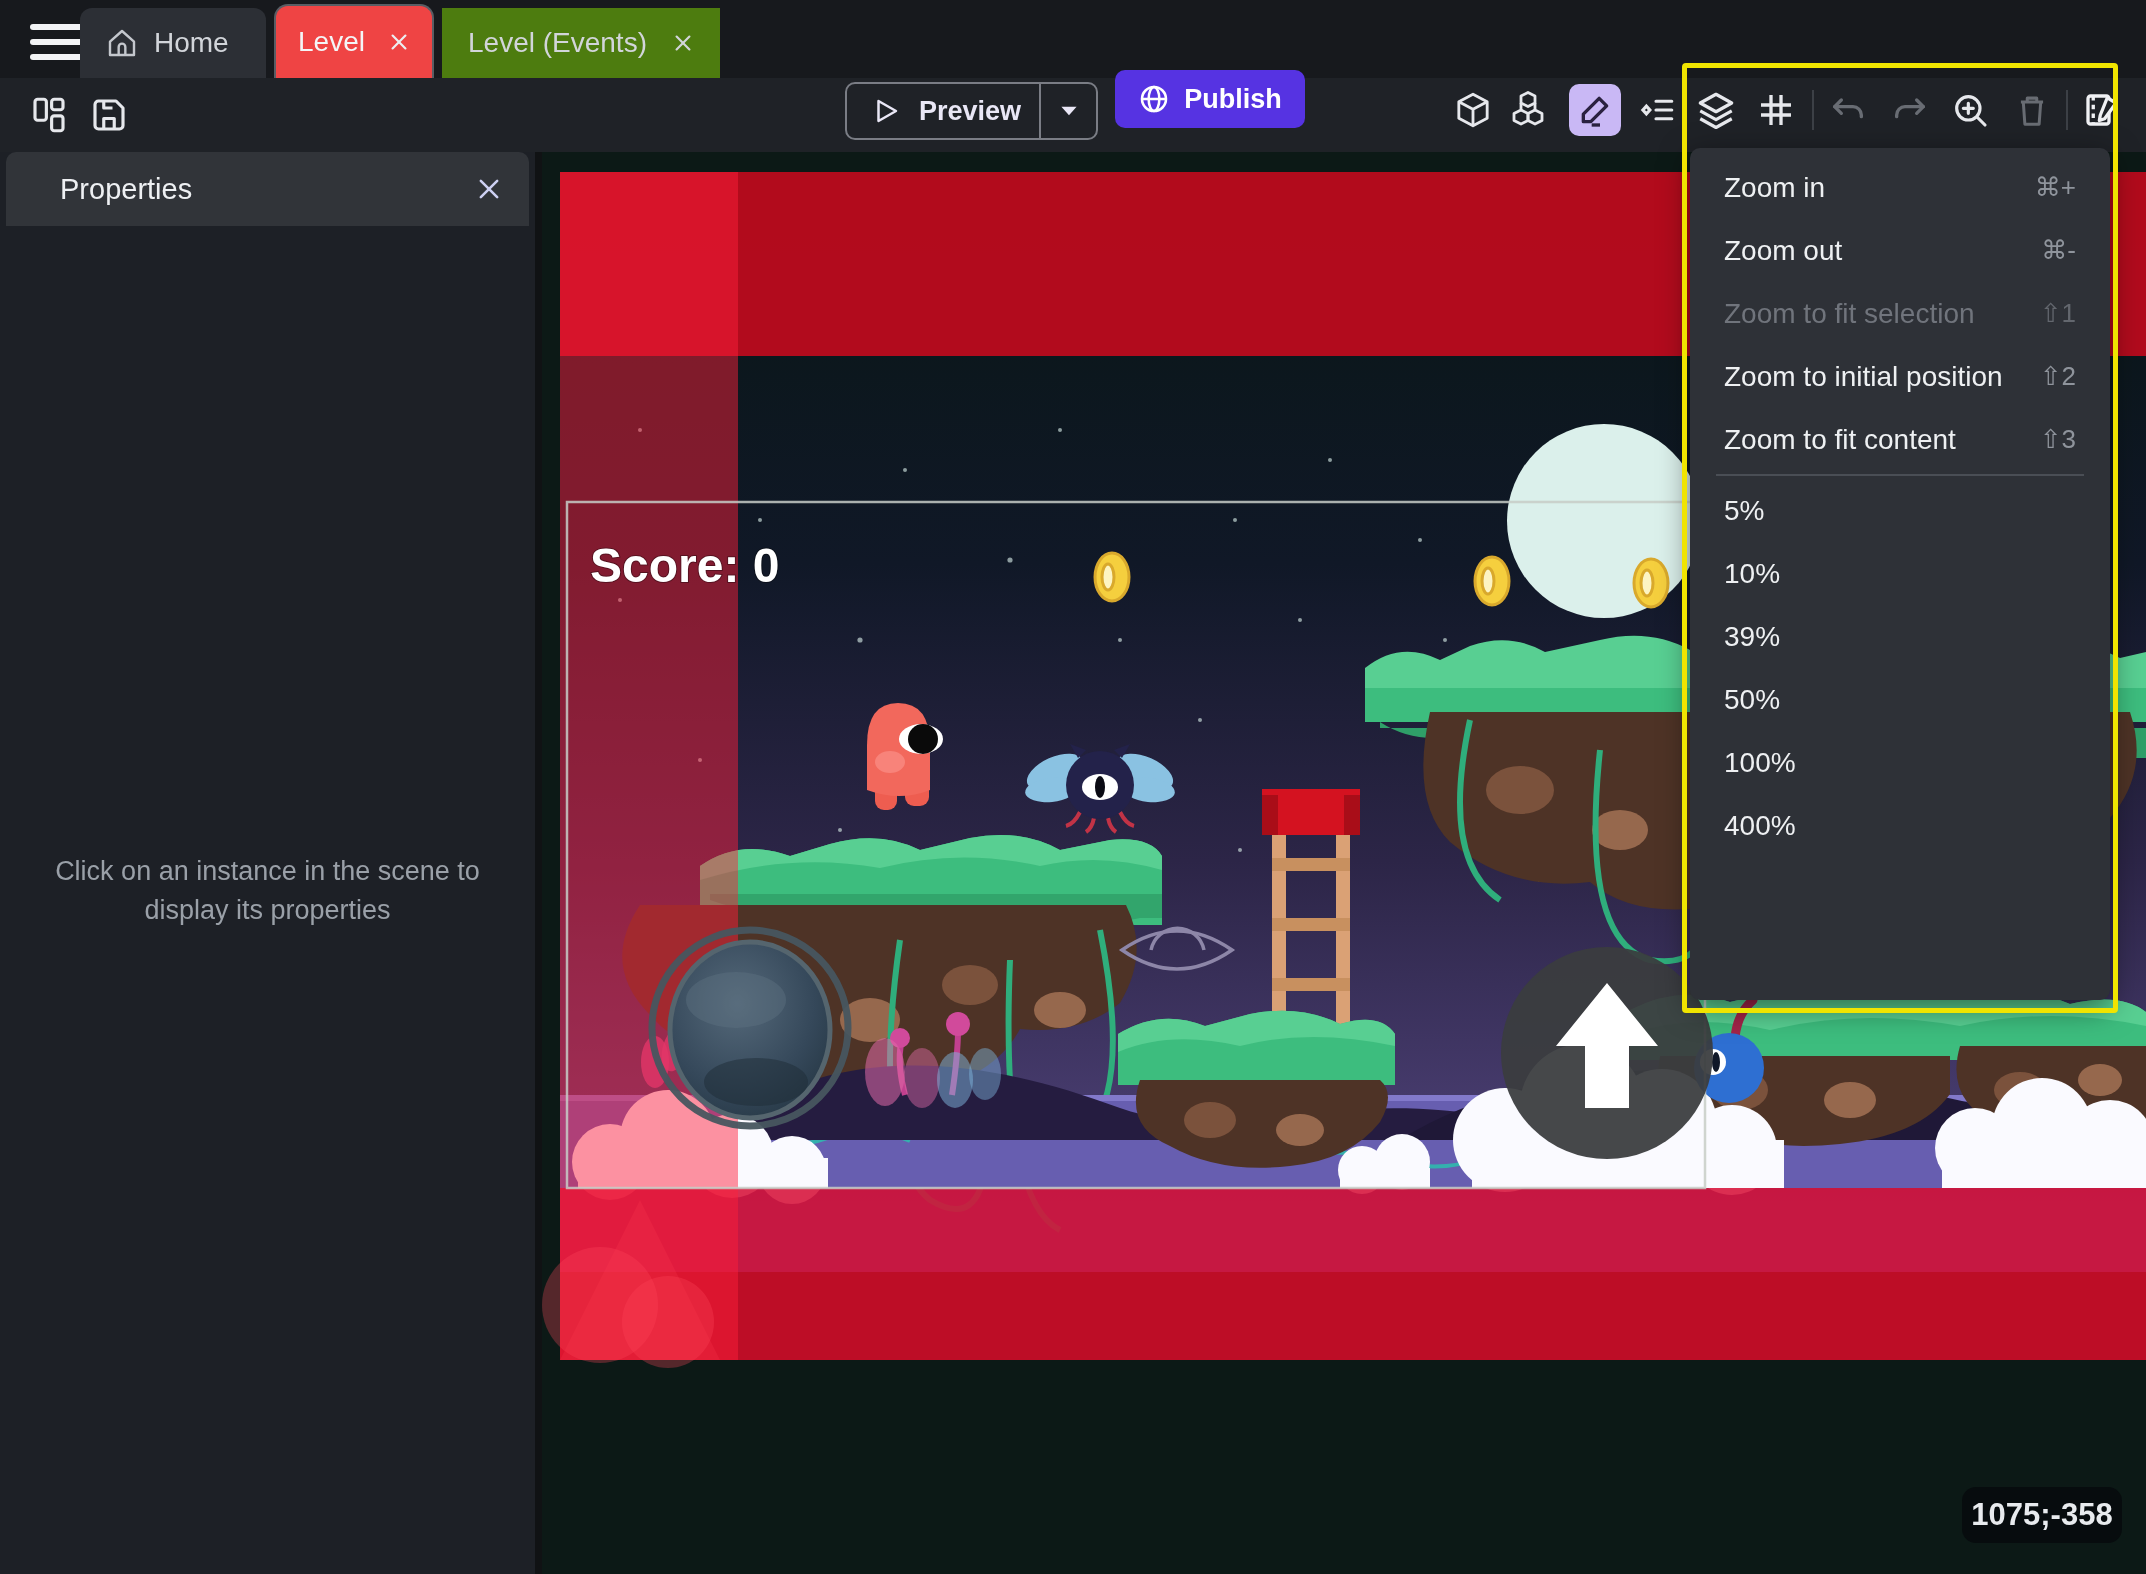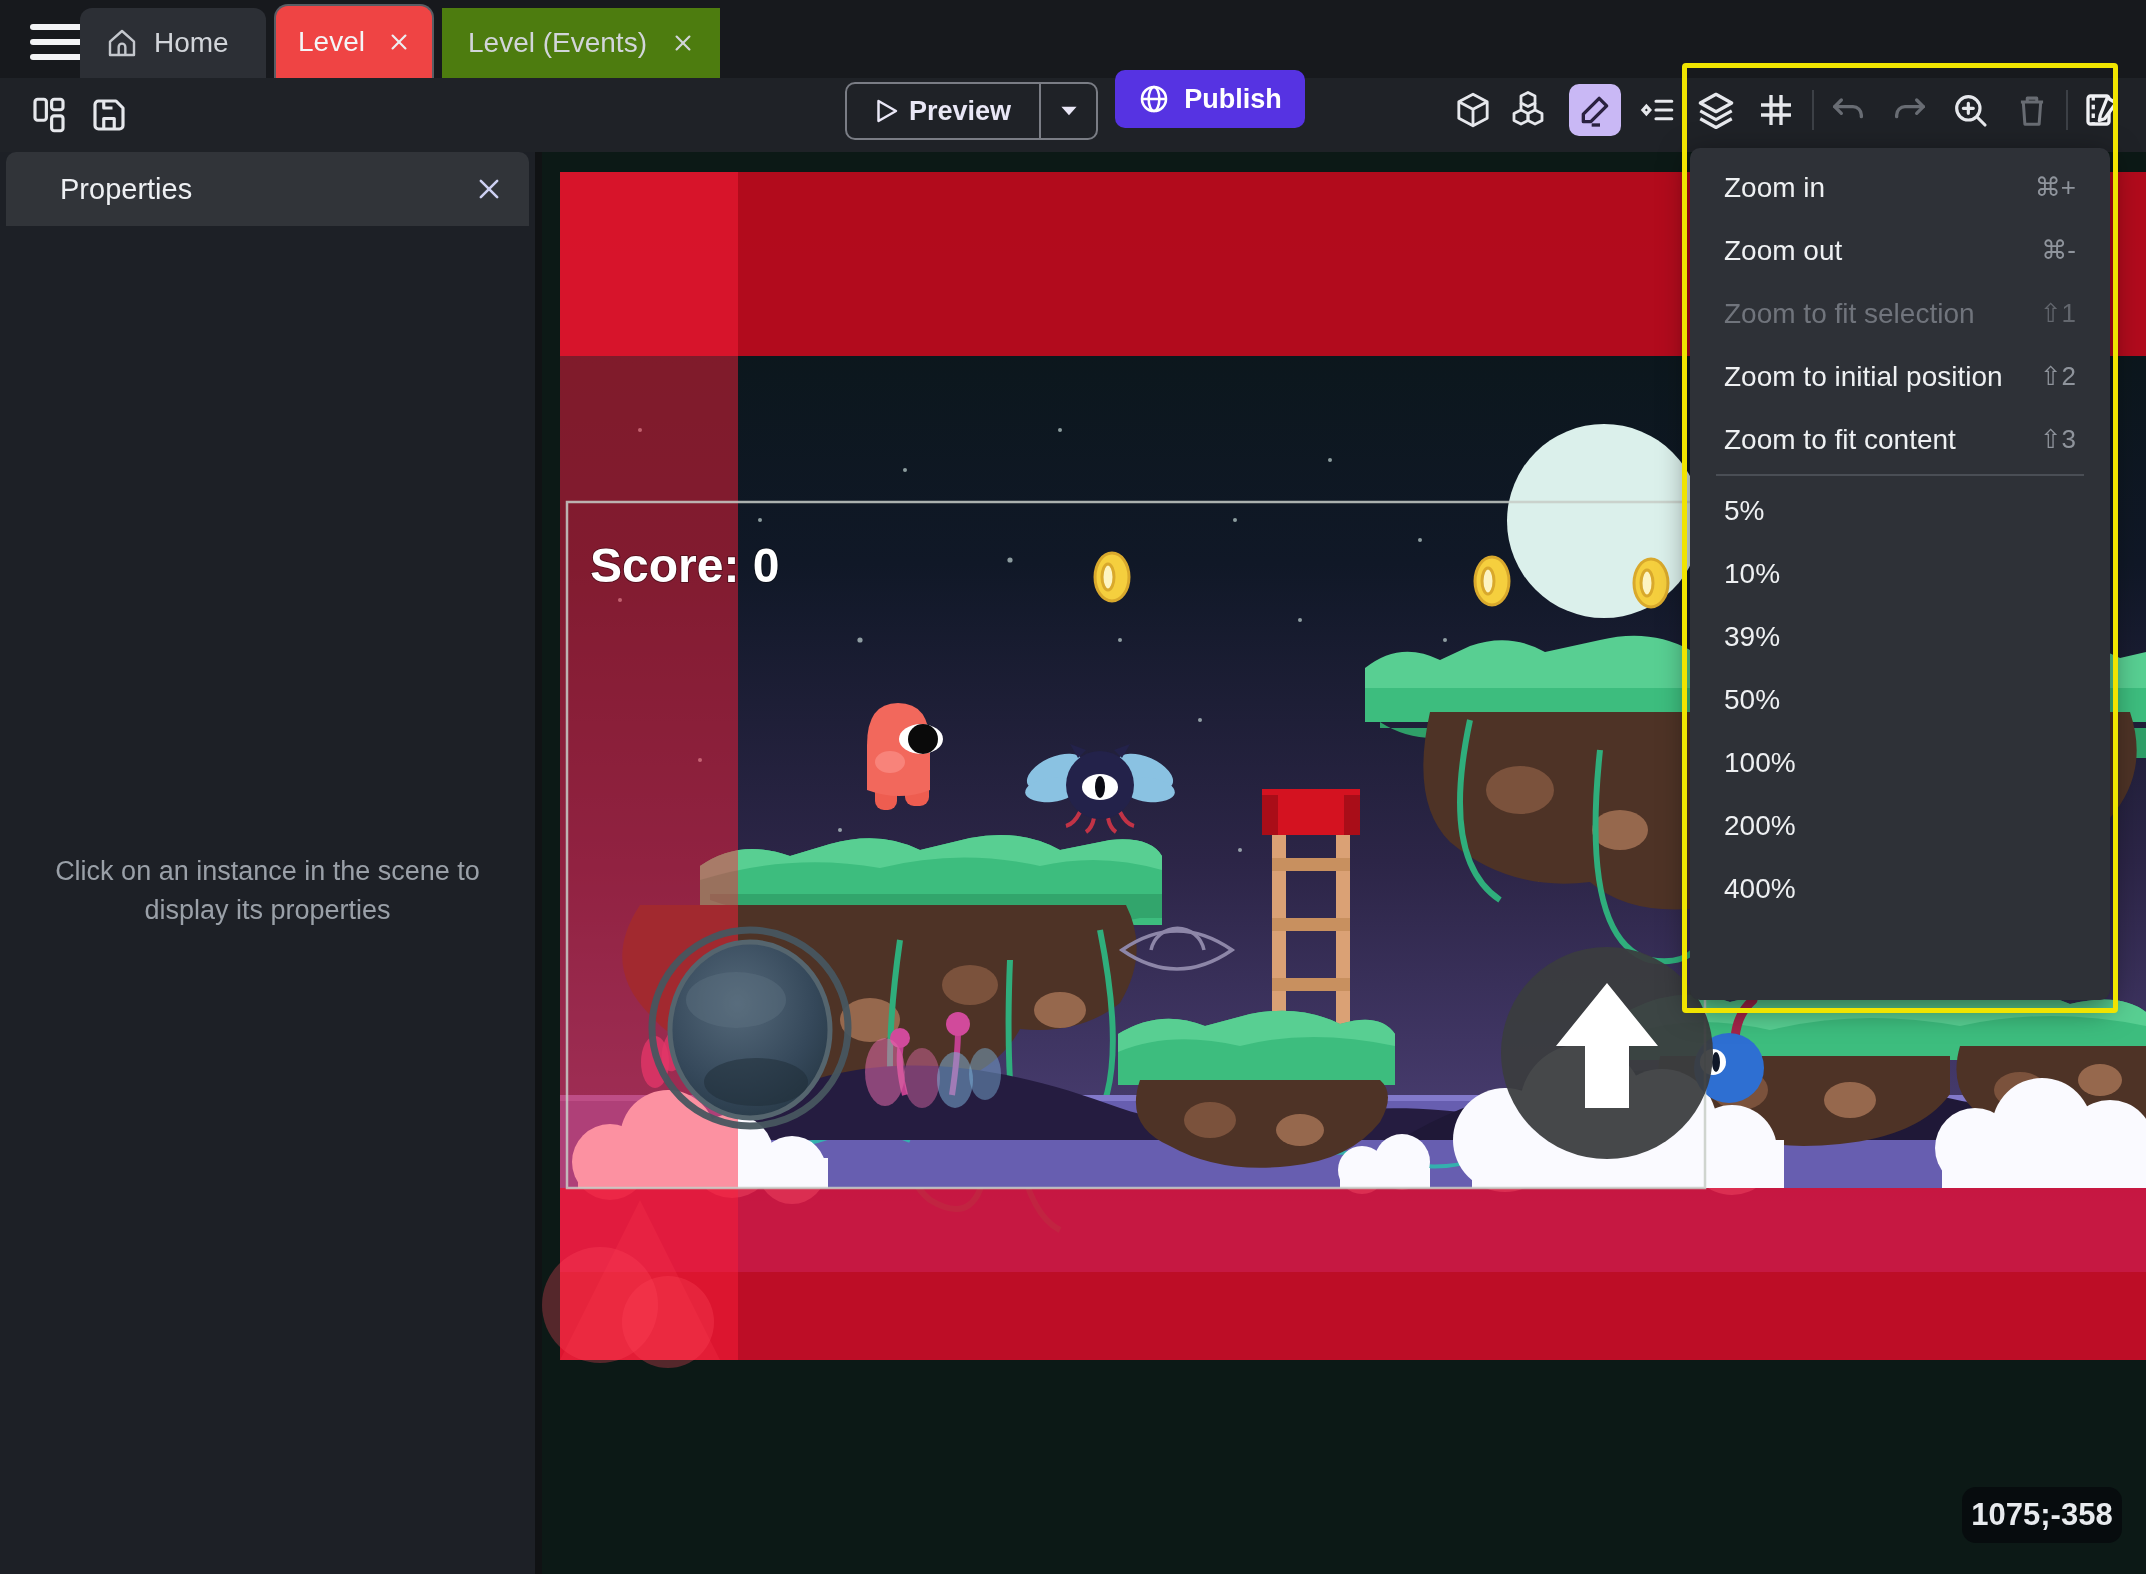--- a/index.html
+++ b/index.html
@@ -11,21 +11,21 @@
   #tab-home{left:80px;top:8px;width:186px;height:70px;background:#2c2f35;border-radius:12px 12px 0 0;padding:0 26px;color:#d2d5da;font-size:28px;}
   #tab-level{left:274px;top:4px;width:160px;height:74px;background:#ef4444;border:2px solid #595d64;border-bottom:none;border-radius:14px 14px 0 0;padding:0 22px;color:#f4f5f7;font-size:28px;justify-content:space-between;}
   #tab-events{left:442px;top:8px;width:278px;height:70px;background:#4d7c0f;border-radius:0;padding:0 26px;color:#d2d5da;font-size:28px;justify-content:space-between;}
   .xicon{width:22px;height:22px;flex:0 0 auto;}
   #hamburger{left:30px;top:24px;width:58px;height:36px;display:flex;flex-direction:column;justify-content:space-between;cursor:pointer;}
   #hamburger div{height:6px;background:#f2f3f5;border-radius:3px;}
   
   #toolbar{left:0;top:78px;width:2146px;height:74px;background:#1f2227;}
   .tbicon{width:46px;height:46px;display:flex;align-items:center;justify-content:center;}
   #btn-preview{left:845px;top:82px;width:253px;height:58px;border:2px solid #7a7d85;border-radius:10px;display:flex;align-items:center;box-sizing:border-box;color:#e9e7f6;}
-  #btn-preview .main{display:flex;align-items:flex-start;gap:8px;padding:0 0 0 24px;width:168px;}
+  #btn-preview .main{display:flex;align-items:flex-start;gap:18px;padding:0 0 0 24px;width:168px;}
   #btn-preview .lbl{font-size:27px;font-weight:bold;}
   #btn-preview .sep{width:2px;height:54px;background:#7a7d85;}
   #btn-preview .caret{flex:1;display:flex;align-items:center;justify-content:center;}
   #btn-publish{left:1115px;top:70px;width:190px;height:58px;background:#5633e2;border-radius:10px;display:flex;align-items:center;justify-content:center;gap:14px;color:#ffffff;}
   #btn-publish .lbl{font-size:27px;font-weight:bold;}
   .iconbtn{position:absolute;top:84px;width:52px;height:52px;display:flex;align-items:center;justify-content:center;border-radius:10px;}
   .iconbtn.sel{background:#c9b8f5;}
   .tsep{position:absolute;top:90px;width:2px;height:40px;background:#3c4046;}
   
   #props{left:0;top:152px;width:535px;height:1422px;background:#1d2026;}
@@ -482,22 +482,19 @@
   <div class="mitem">
       <span>39%</span>
     </div>
   <div class="mitem">
       <span>50%</span>
     </div>
   <div class="mitem">
       <span>100%</span>
     </div>
   <div class="mitem">
-      <span>200%</span>
-    </div>
-  <div class="mitem">
       <span>400%</span>
     </div>
 </div>
 
 <div id="highlight" class="abs"></div>
 
 <div id="coords" class="abs">1075;-358</div>
 
 </body></html>

